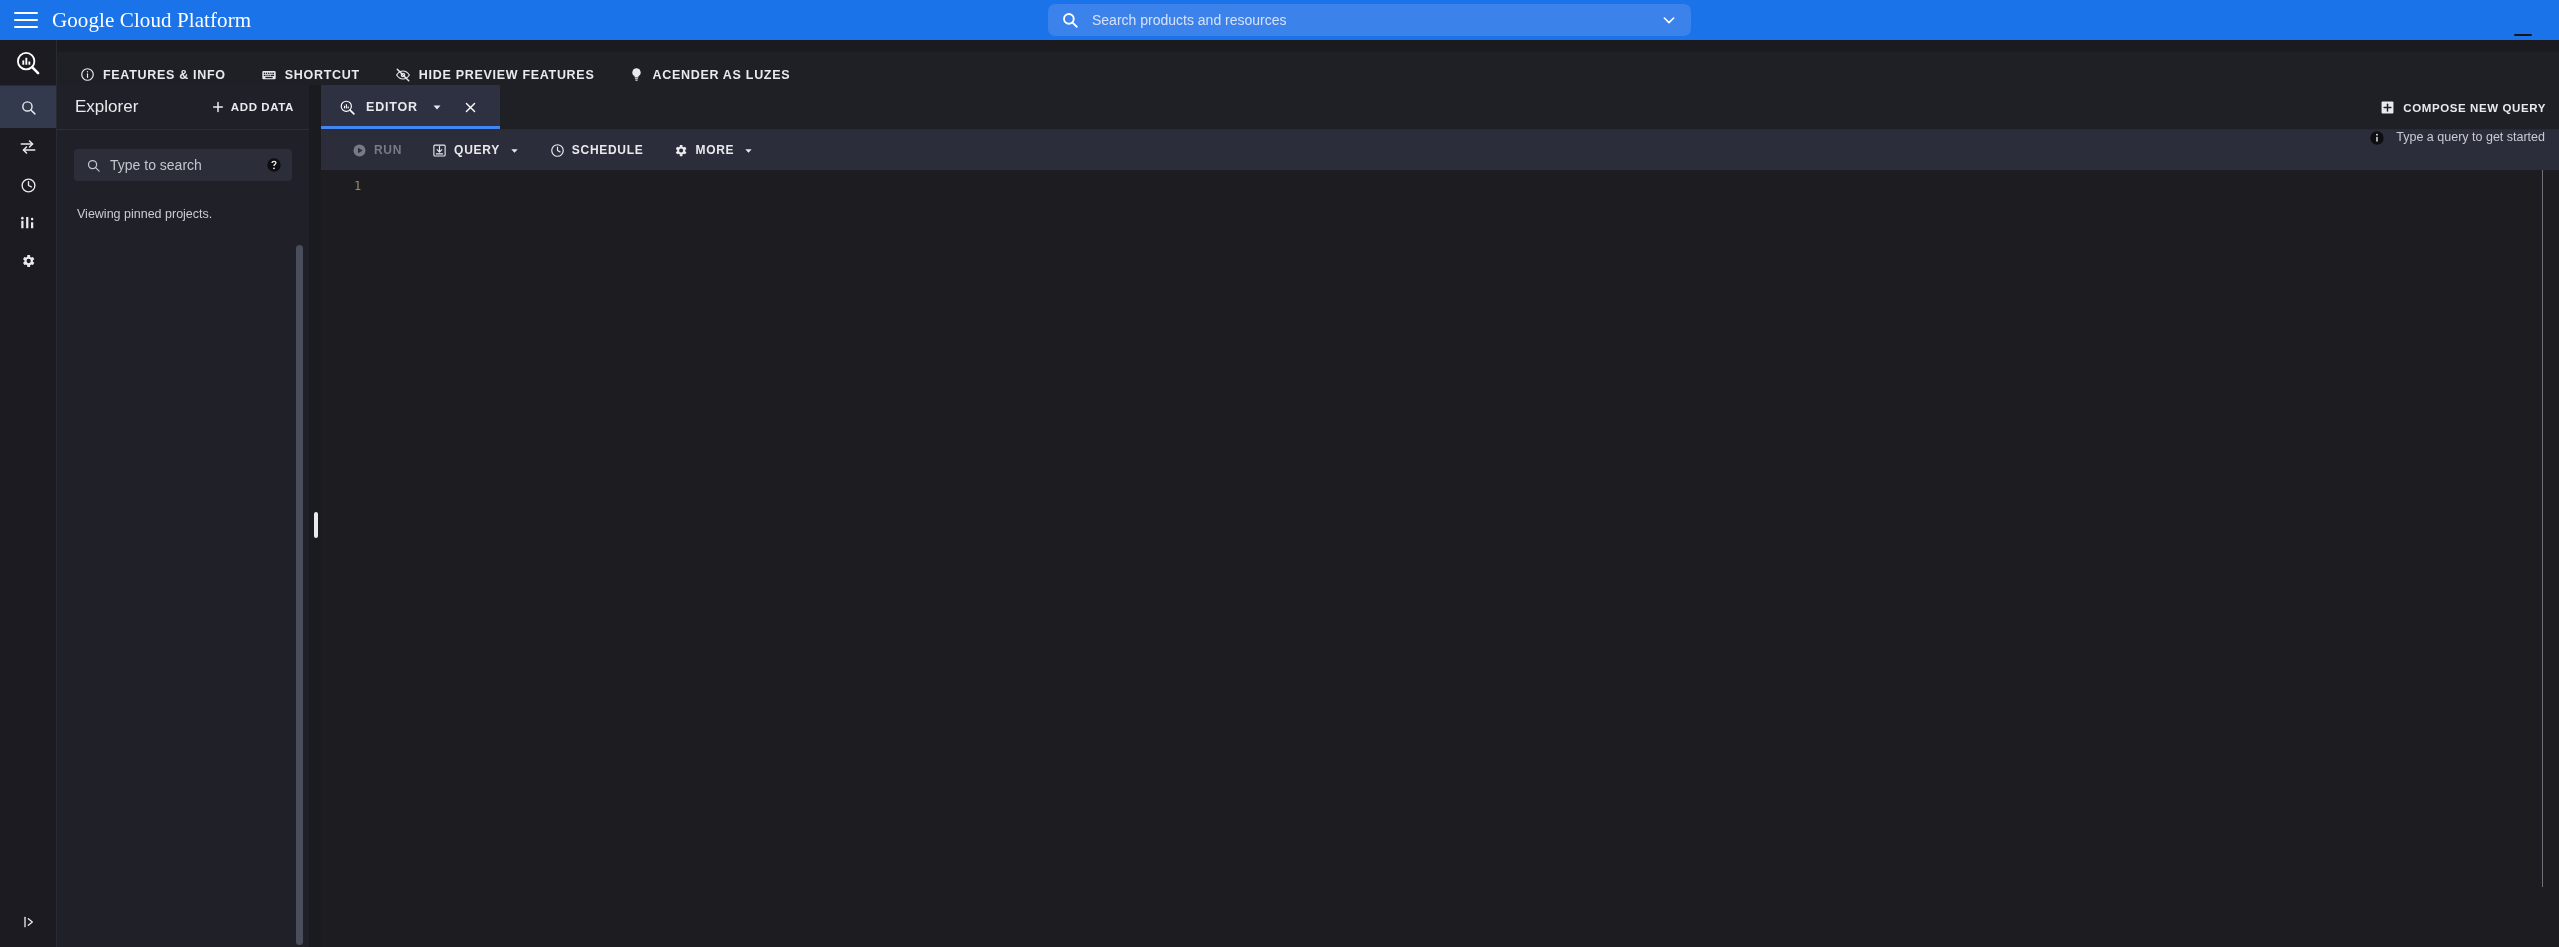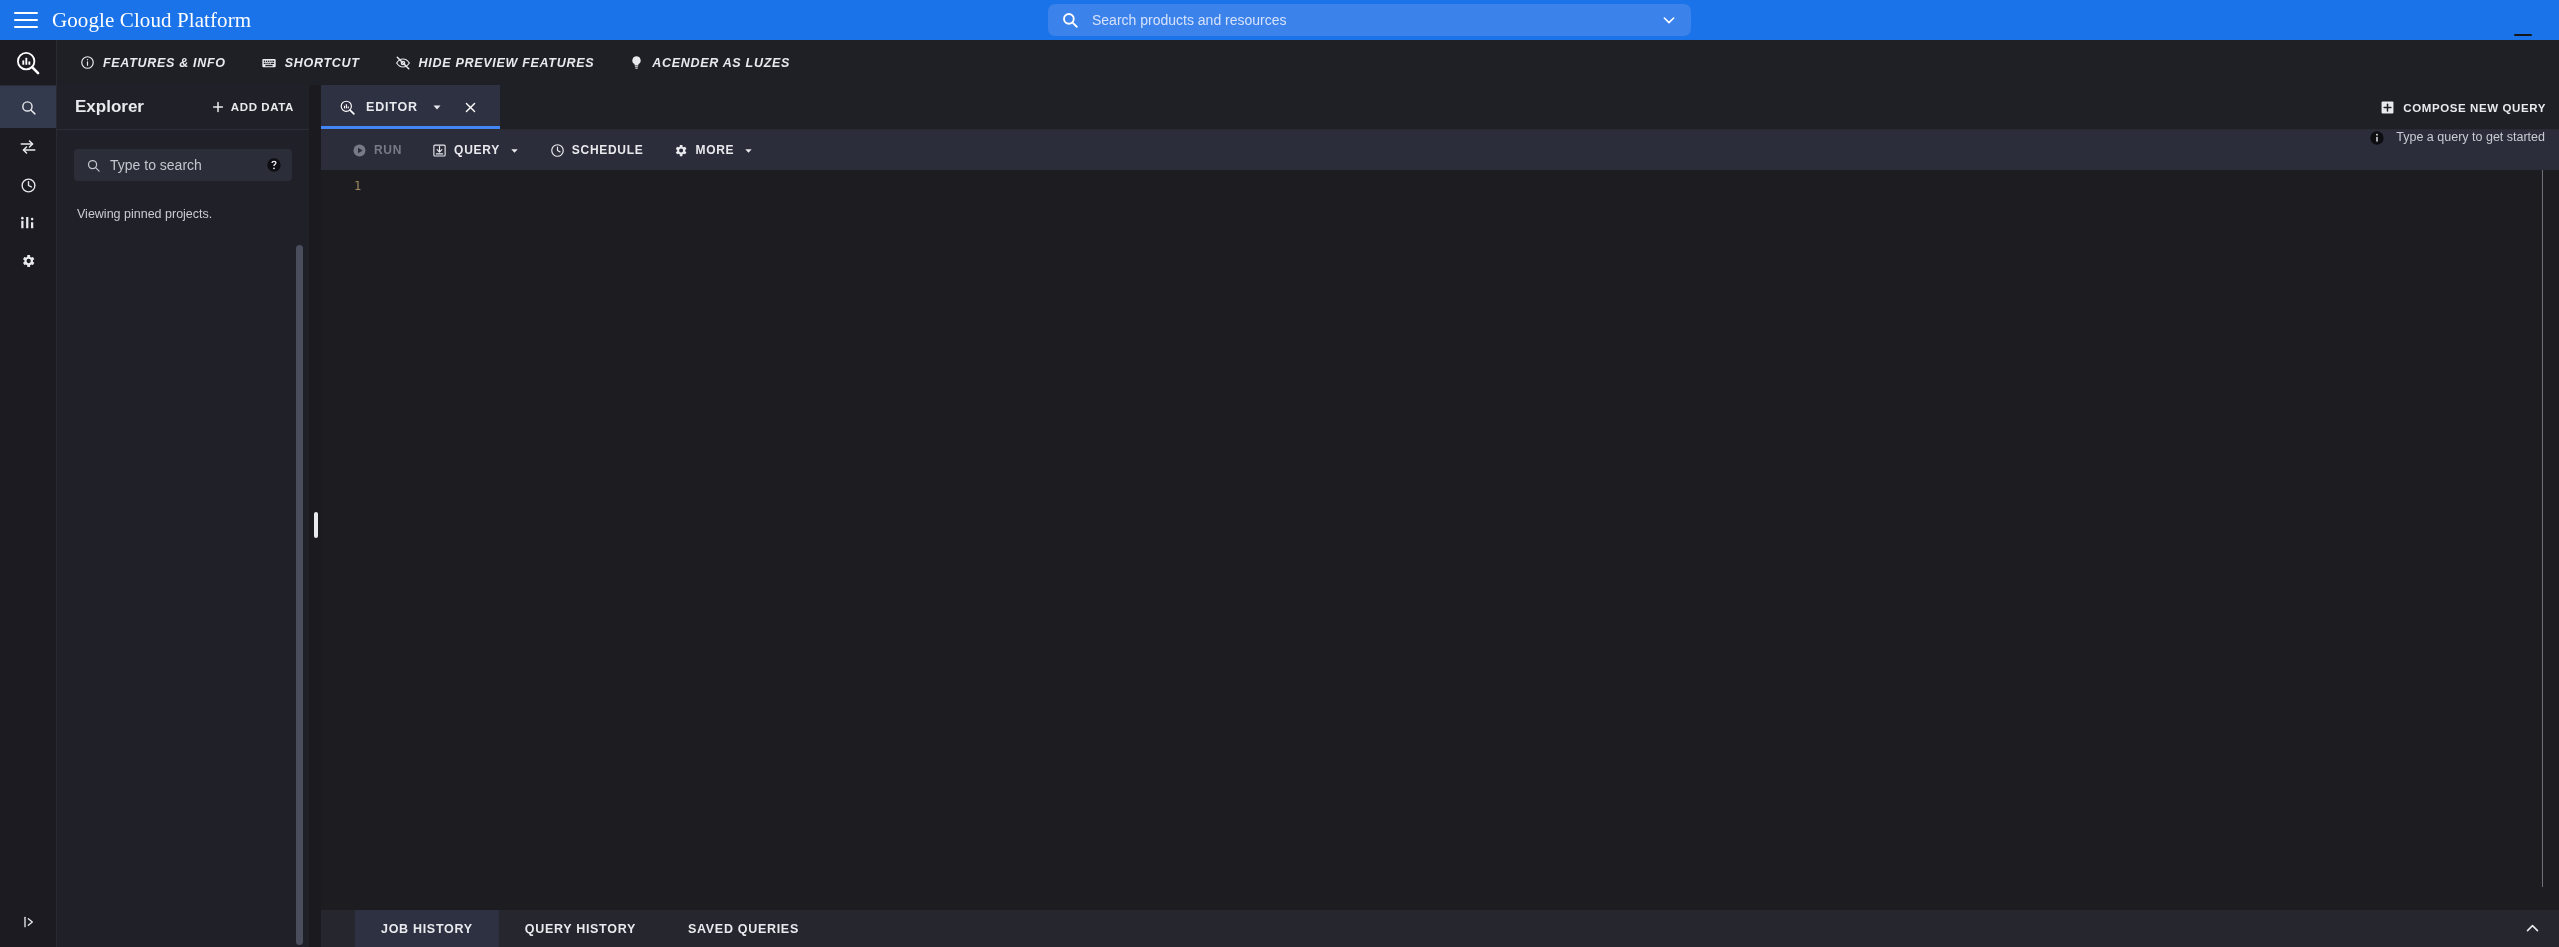--- a/index.html
+++ b/index.html
@@ -54,41 +54,41 @@
     cursor: pointer;
   }
   .rail-item.active { background: #333a4d; }
   .rail-bottom {
     position: absolute; left: 0; bottom: 8px; width: 57px; height: 34px;
     display: flex; align-items: center; justify-content: center; cursor: pointer;
   }
 
   
   .subbar {
-    position: absolute; left: 57px; top: 40px; width: 2502px; height: 45px;
+    position: absolute; left: 57px; top: 52px; width: 2502px; height: 45px;
     background: #1f1f26;
-    display: flex; align-items: center; font-style: italic;
+    display: flex; align-items: center;
   }
   .subbar-item {
     display: flex; align-items: center; gap: 8px;
     color: #e8eaed; font-size: 12.5px; font-weight: 600; letter-spacing: .7px;
     margin-right: 35px; cursor: pointer; white-space: nowrap;
   }
   .subbar-item:first-child { margin-left: 23px; }
 
   
   .explorer {
     position: absolute; left: 57px; top: 85px; width: 252px; height: 862px;
     background: #202128;
   }
   .explorer-head {
     height: 45px; display: flex; align-items: center; justify-content: space-between;
     padding: 0 15px 0 18px; border-bottom: 1px solid #2c2d36;
   }
-  .explorer-title { color: #e8eaed; font-size: 17px; font-weight: 700; }
+  .explorer-title { color: #e8eaed; font-size: 17px; font-weight: 400; }
   .add-data {
     display: flex; align-items: center; gap: 6px; color: #e8eaed;
     font-size: 11.5px; font-weight: 600; letter-spacing: .6px; cursor: pointer;
   }
   .explorer-search {
     margin: 19px 17px 0 17px; height: 32px; background: #2b2d38;
     border-radius: 4px; display: flex; align-items: center; cursor: text;
   }
   .explorer-search .mag { margin: 0 9px 0 12px; display: flex; }
   .explorer-search .ph { color: #c3c6cc; font-size: 14px; flex: 1; }
@@ -438,29 +438,13 @@
       </svg>
       <span>Type a query to get started</span>
     </div>
   </div>
 
   <div class="editor">
     <span class="gutter-num">1</span>
     <div class="col-guide"></div>
   </div>
 
-  <div class="bottom-tabs">
-    <div class="btab active">
-      <span>JOB HISTORY</span>
-    </div>
-    <div class="btab">
-      <span>QUERY HISTORY</span>
-    </div>
-    <div class="btab">
-      <span>SAVED QUERIES</span>
-    </div>
-    <div class="bottom-chev">
-      <svg width="17" height="17" viewBox="0 0 24 24" fill="none" stroke="#e8eaed" stroke-width="2.2" stroke-linecap="round" stroke-linejoin="round">
-        <polyline points="5,15 12,8 19,15"></polyline>
-      </svg>
-    </div>
-  </div>
 </div>
 
 </body></html>

